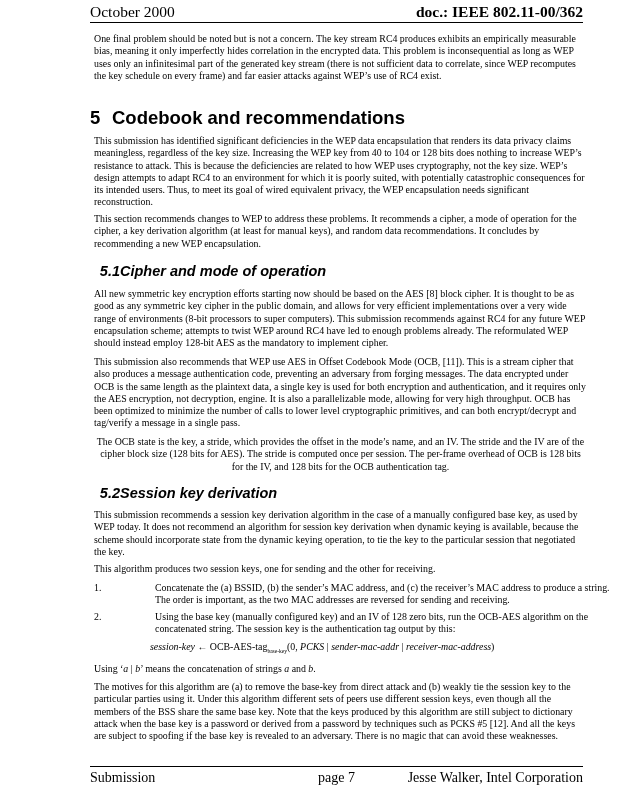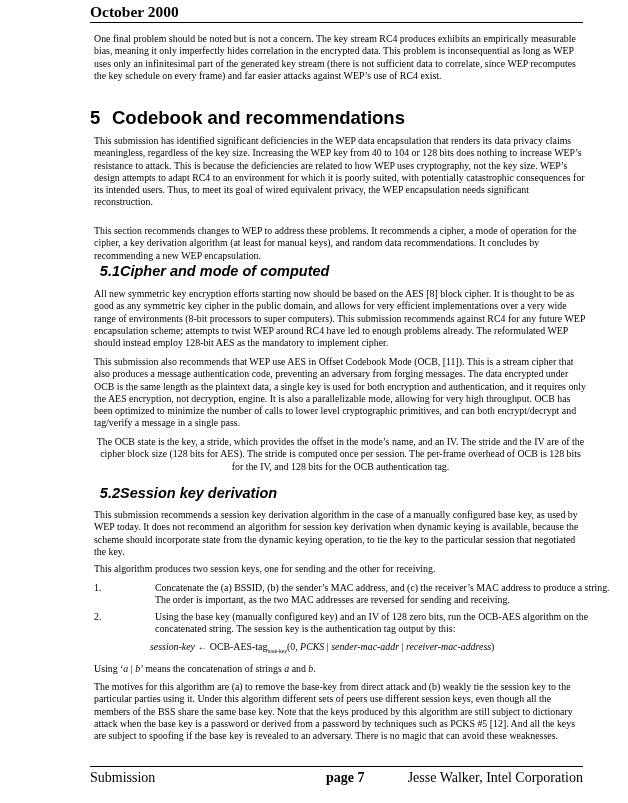--- a/index.html
+++ b/index.html
@@ -1,58 +1,59 @@
 <!DOCTYPE html>
 <html><head>
   <meta charset="utf-8">
   <style>
     html, body { margin: 0; padding: 0; background: #ffffff; }
     body { width: 628px; height: 803px; position: relative; overflow: hidden; font-family: "Liberation Serif", serif; color: #000; }
     .page { position: absolute; left: 90px; top: 0; width: 493px; }
     .header { position: absolute; left: 0; top: 2px; width: 493px; height: 20px; border-bottom: 1.5px solid #000; }
-    .header .left { position: absolute; left: 0; top: 1px; font-weight: bold; font-size: 15.5px; }
+    .header .left { position: absolute; left: 0; top: 1px; font-weight: normal; font-size: 15.5px; }
     .header .right { position: absolute; right: 0; top: 1px; font-weight: bold; font-size: 15.5px; }
     .body-text { font-size: 9.9px; line-height: 12.3px; margin: 4px; text-align: left; }
     .p { position: absolute; left: 0; width: 493px; }
     .h1 { position: absolute; left: 0; font-family: "Liberation Sans", sans-serif; font-weight: bold; font-size: 18.5px; }
     .h1 .num { display: inline-block; width: 22px; }
     .h2 { position: absolute; left: 0; font-family: "Liberation Sans", sans-serif; font-weight: bold; font-style: italic; font-size: 14.5px; }
     .h2 .num { display: inline-block; width: 30px; text-align: right; }
     .list-item { position: absolute; left: 0; width: 493px; }
     .list-item .n { position: absolute; left: 0; top: 0; font-size: 9.9px; }
     .list-item .t { position: absolute; left: 18px; width: 470px; margin-left: 43px; }
     .formula { position: absolute; left: 60px; top: 641px; font-size: 9.9px; white-space: nowrap; }
     .formula i { font-style: italic; }
     .formula sub { font-size: 5.5px; }
     .footer { position: absolute; left: 0; top: 766px; width: 493px; border-top: 1.5px solid #000; height: 20px; }
     .footer span { position: absolute; top: 3px; font-size: 14px; }
     .footer .fl { left: 0; }
-    .footer .fc { left: 236px; font-weight: bold; }
+    .footer .fc { left: 228px; }
     .footer .fr { right: 0; }
   </style>
 </head>
 <body>
 
 <div class="page">
 
   <div class="header">
     <span class="left">October 2000</span>
+    <span class="right">doc.: IEEE 802.11-00/362</span>
   </div>
 
   <p class="p body-text" style="top:29px;">One final problem should be noted but is not a concern. The key stream RC4 produces exhibits an empirically measurable bias, meaning it only imperfectly hides correlation in the encrypted data. This problem is inconsequential as long as WEP uses only an infinitesimal part of the generated key stream (there is not sufficient data to correlate, since WEP recomputes the key schedule on every frame) and far easier attacks against WEP’s use of RC4 exist.</p>
 
   <div class="h1" style="top:107px;">
     <span class="num">5</span><span>Codebook and recommendations</span>
   </div>
 
   <p class="p body-text" style="top:131px;">This submission has identified significant deficiencies in the WEP data encapsulation that renders its data privacy claims meaningless, regardless of the key size. Increasing the WEP key from 40 to 104 or 128 bits does nothing to increase WEP’s resistance to attack. This is because the deficiencies are related to how WEP uses cryptography, not the key size. WEP’s design attempts to adapt RC4 to an environment for which it is poorly suited, with potentially catastrophic consequences for its intended users. Thus, to meet its goal of wired equivalent privacy, the WEP encapsulation needs significant reconstruction.</p>
-  <p class="p body-text" style="top:221px;">This section recommends changes to WEP to address these problems. It recommends a cipher, a mode of operation for the cipher, a key derivation algorithm (at least for manual keys), and random data recommendations. It concludes by recommending a new WEP encapsulation.</p>
+  <p class="p body-text" style="top:209px;">This section recommends changes to WEP to address these problems. It recommends a cipher, a mode of operation for the cipher, a key derivation algorithm (at least for manual keys), and random data recommendations. It concludes by recommending a new WEP encapsulation.</p>
 
   <div class="h2" style="top:263px;">
-    <span class="num">5.1</span><span>Cipher and mode of computed</span>
+    <span class="num">5.1</span><span>Cipher and mode of operation</span>
   </div>
 
   <p class="p body-text" style="top:284px;">All new symmetric key encryption efforts starting now should be based on the AES [8] block cipher. It is thought to be as good as any symmetric key cipher in the public domain, and allows for very efficient implementations over a very wide range of environments (8-bit processors to super computers). This submission recommends against RC4 for any future WEP encapsulation scheme; attempts to twist WEP around RC4 have led to enough problems already. The reformulated WEP should instead employ 128-bit AES as the mandatory to implement cipher.</p>
   <p class="p body-text" style="top:352px;">This submission also recommends that WEP use AES in Offset Codebook Mode (OCB, [11]). This is a stream cipher that also produces a message authentication code, preventing an adversary from forging messages. The data encrypted under OCB is the same length as the plaintext data, a single key is used for both encryption and authentication, and it requires only the AES encryption, not decryption, engine. It is also a parallelizable mode, allowing for very high throughput. OCB has been optimized to minimize the number of calls to lower level cryptographic primitives, and can both encrypt/decrypt and tag/verify a message in a single pass.</p>
   <p class="p body-text" style="top:432px;text-align:center;">The OCB state is the key, a stride, which provides the offset in the mode’s name, and an IV. The stride and the IV are of the cipher block size (128 bits for AES). The stride is computed once per session. The per-frame overhead of OCB is 128 bits for the IV, and 128 bits for the OCB authentication tag.</p>
 
   <div class="h2" style="top:485px;">
     <span class="num">5.2</span><span>Session key derivation</span>
   </div>
 

